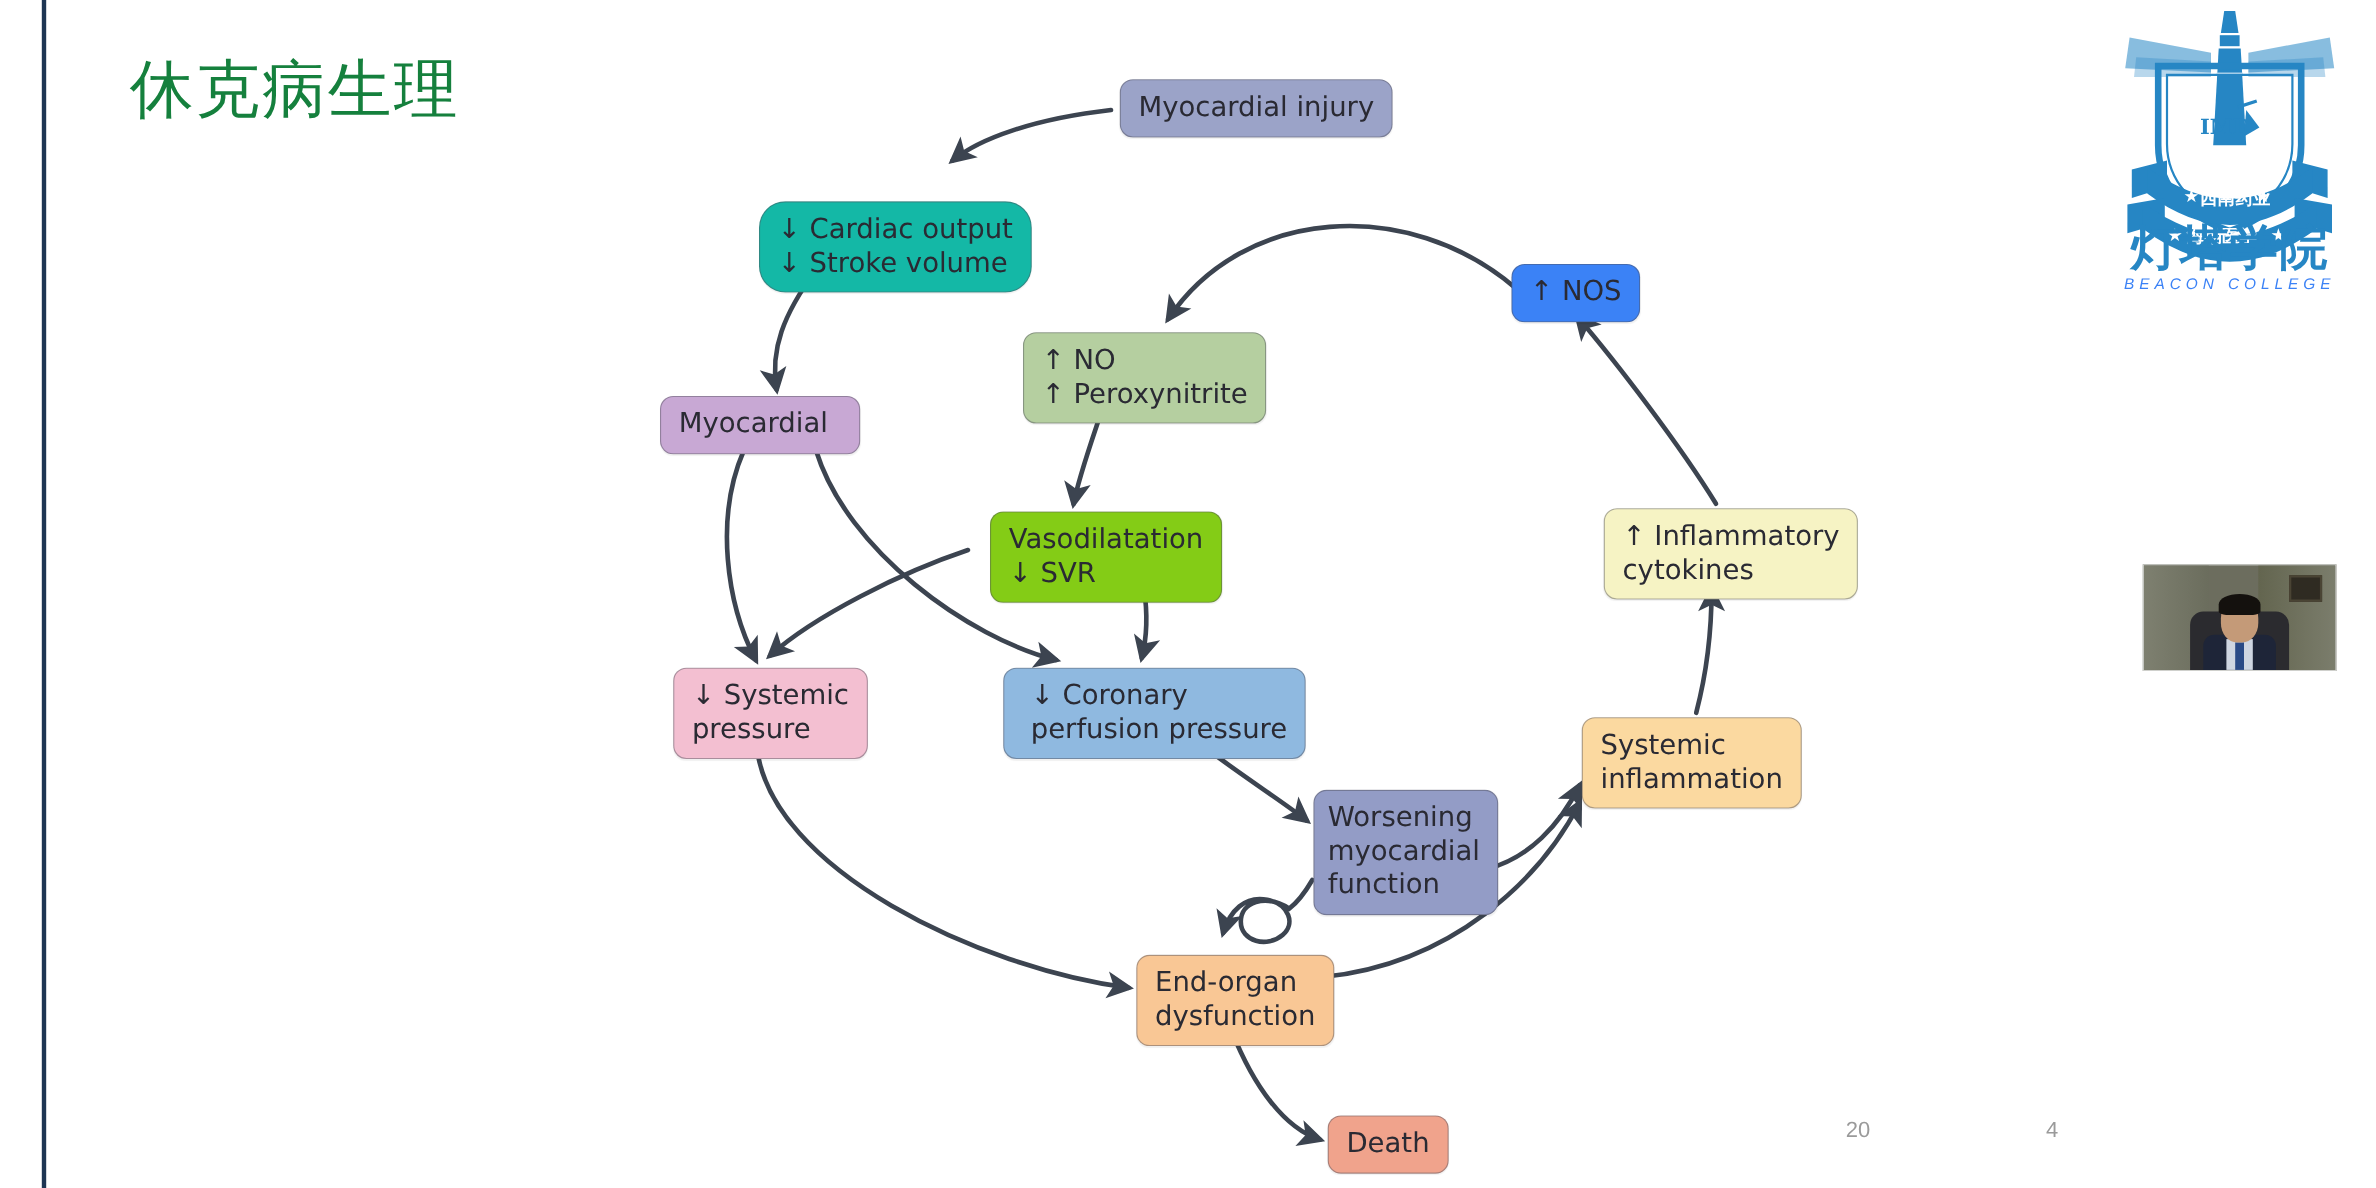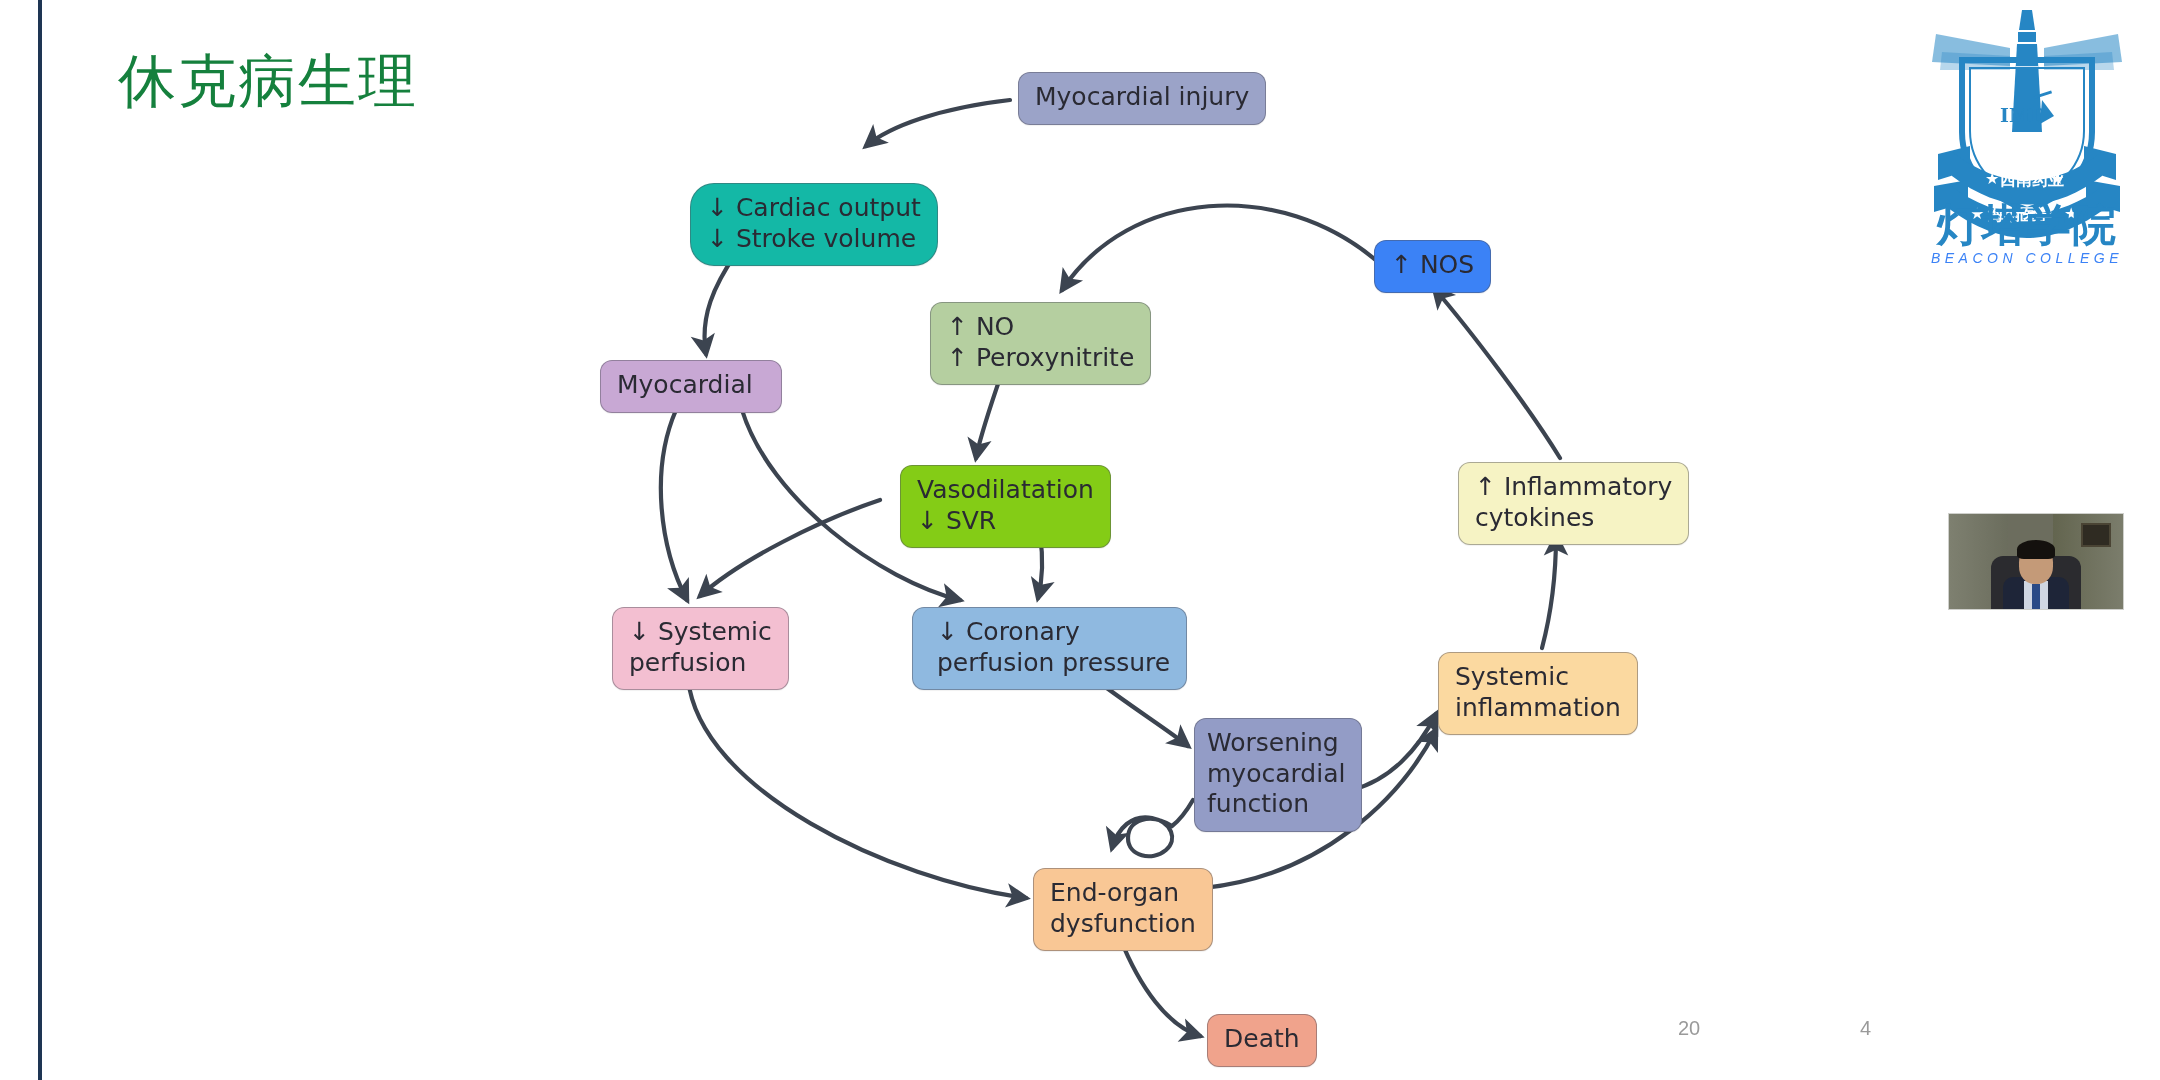--- a/index.html
+++ b/index.html
@@ -225,21 +225,21 @@
 ↓ Stroke volume</div>
     <div class="node" style="left: 600px; top: 360px; min-width: 182px; min-height: 46px; background: rgb(200, 168, 212);">Myocardial</div>
     <div class="node" style="left: 930px; top: 302px; min-width: 200px; min-height: 68px; background: rgb(181, 207, 160);">↑ NO
 ↑ Peroxynitrite</div>
     <div class="node" style="left: 1374px; top: 240px; min-width: 110px; min-height: 46px; background: #3b82f6;">↑ NOS</div>
     <div class="node" style="left: 884px; top: 465px; min-width: 192px; min-height: 68px; background: #84cc16; margin-left: 16px;">Vasodilatation
 ↓ SVR</div>
     <div class="node" style="left: 1458px; top: 462px; min-width: 200px; min-height: 68px; background: rgb(246, 243, 196);">↑ Inflammatory
 cytokines</div>
     <div class="node" style="left: 612px; top: 607px; min-width: 158px; min-height: 68px; background: rgb(243, 191, 209);">↓ Systemic
-perfusion</div>
+pressure</div>
     <div class="node" style="left: 912px; top: 607px; min-width: 240px; min-height: 68px; background: rgb(143, 185, 224); padding-left: 24px;">↓ Coronary
 perfusion pressure</div>
     <div class="node" style="left: 1438px; top: 652px; min-width: 188px; min-height: 68px; background: rgb(251, 217, 160);">Systemic
 inflammation</div>
     <div class="node" style="left: 1194px; top: 718px; min-width: 156px; min-height: 94px; background: rgb(147, 156, 198); padding-left: 12px;">Worsening
 myocardial
 function</div>
     <div class="node" style="left: 1033px; top: 868px; min-width: 170px; min-height: 68px; background: rgb(249, 199, 149);">End-organ
 dysfunction</div>
     <div class="node" style="left: 1207px; top: 1014px; min-width: 104px; min-height: 46px; background: rgb(240, 163, 140);">Death</div>

